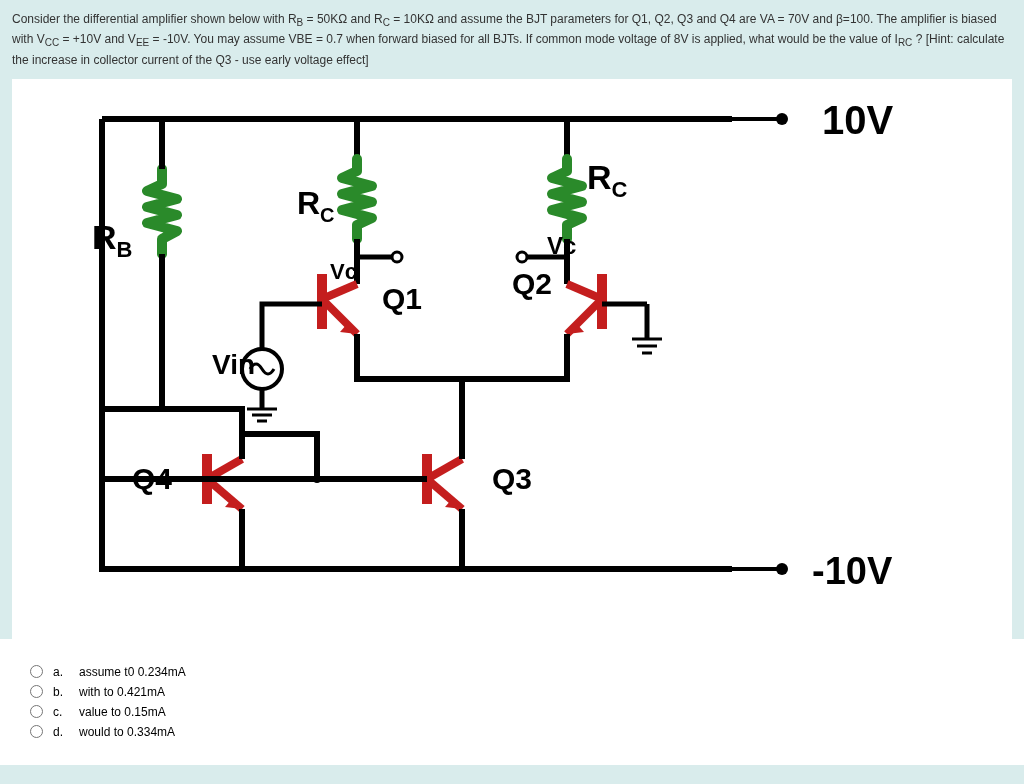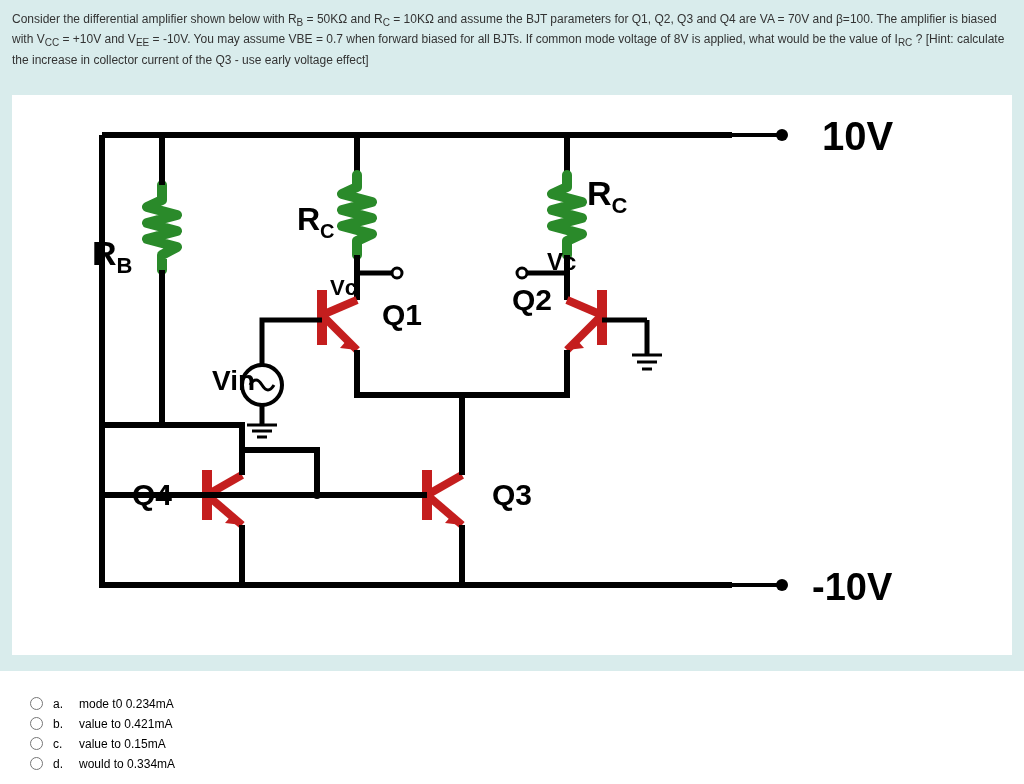--- a/index.html
+++ b/index.html
@@ -14,21 +14,21 @@
       padding: 10px 12px;
       font-size: 12px;
       color: #333;
       line-height: 1.5;
       background: #d9ecec;
     }
     .circuit-container {
       position: relative;
       width: 1000px;
       height: 560px;
-      margin: 16px auto;
+      margin: 0 auto;
       background: #fff;
     }
     .circuit-svg {
       width: 100%;
       height: 100%;
     }
     .options {
       padding: 20px 30px;
       font-size: 12px;
       background: #fff;
@@ -157,26 +157,26 @@
     <circle cx="770" cy="490" r="6" fill="#000"></circle>
     <path d="M 720 490 L 770 490" stroke="#000" stroke-width="4" fill="none"></path>
     <text x="800" y="505" font-size="38" class="hand-label">-10V</text>
   </svg>
 </div>
 
 <div class="options">
   <div class="option">
     <input type="radio" name="ans" style="">
     <span class="letter">a.</span>
-    <span>mode t0 0.234mA</span>
+    <span>assume t0 0.234mA</span>
   </div>
   <div class="option">
     <input type="radio" name="ans" style="">
     <span class="letter">b.</span>
-    <span>value to 0.421mA</span>
+    <span>with to 0.421mA</span>
   </div>
   <div class="option">
     <input type="radio" name="ans" style="">
     <span class="letter">c.</span>
     <span>value to 0.15mA</span>
   </div>
   <div class="option">
     <input type="radio" name="ans" style="">
     <span class="letter">d.</span>
     <span>would to 0.334mA</span>

